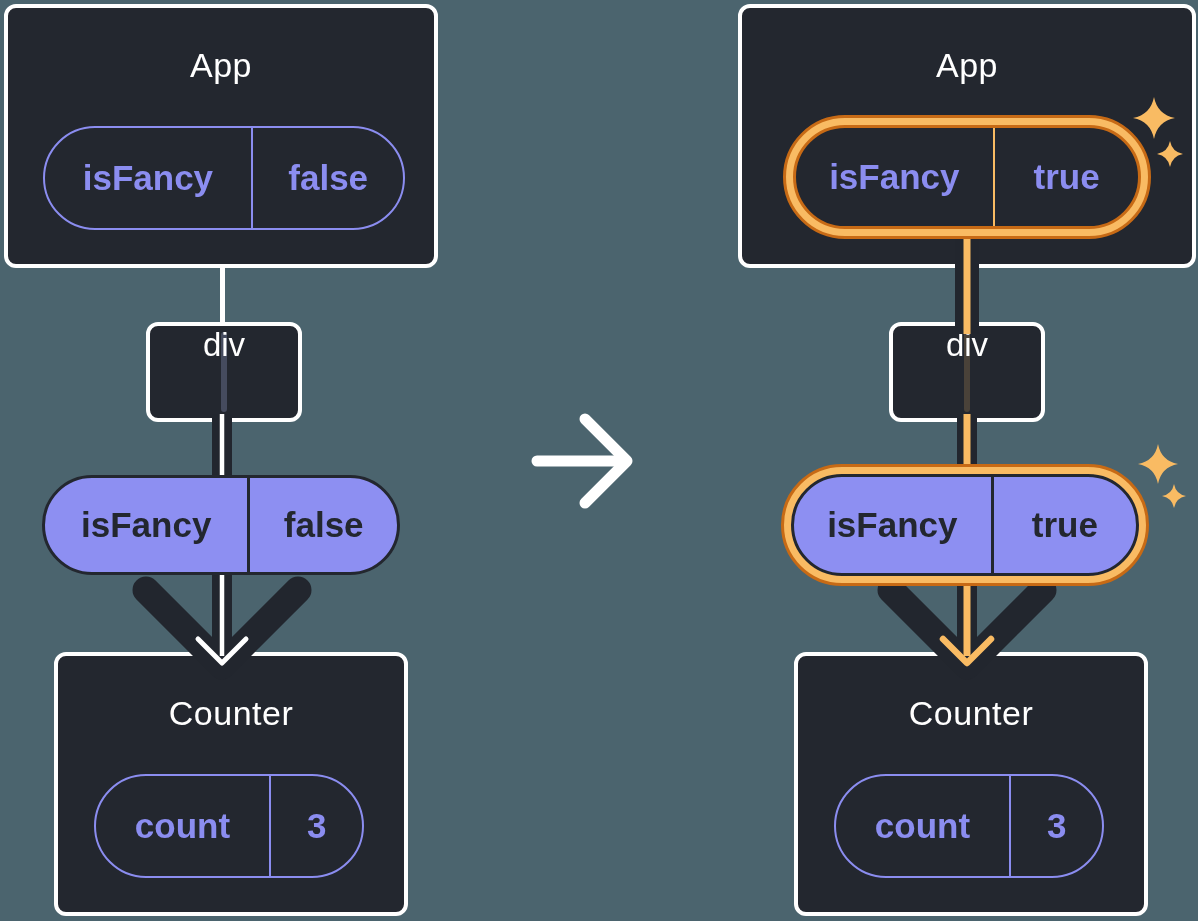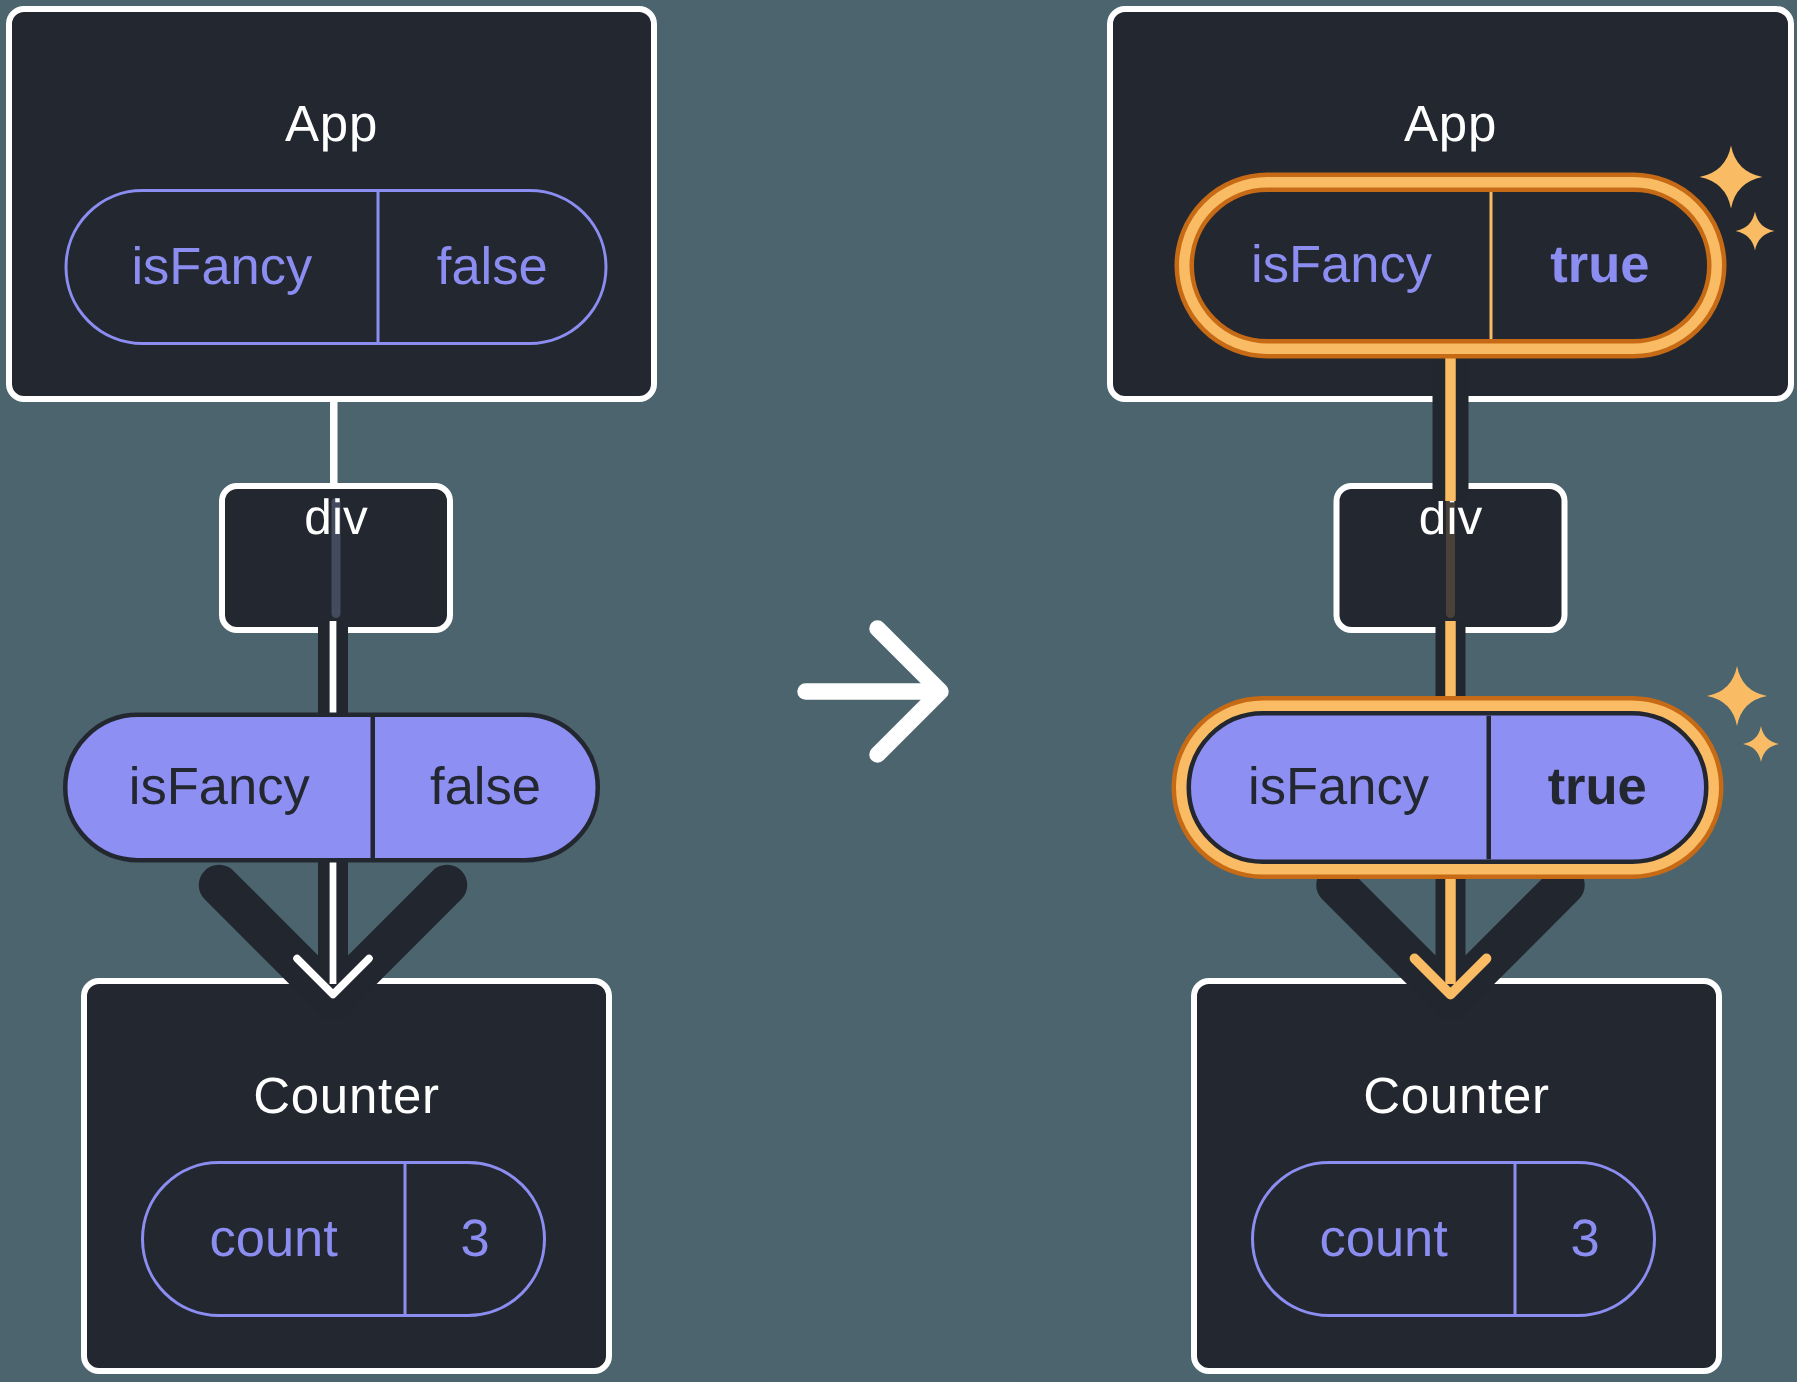--- a/index.html
+++ b/index.html
@@ -6,27 +6,27 @@
     --background:#4b646e; --card:#23272f; --white:#ffffff;
     --purple:#8b8df0; --purple_fill:#8d8ff2; --dark:#23272f;
     --dark_line:#22262e; --orange_light:#f9bb63; --orange_dark:#c76a15;
     --ghost_purple:#454b5e; --ghost_orange:#4a4239;
   }
   * { box-sizing:border-box; margin:0; padding:0; }
   body { font-family:"Liberation Sans", sans-serif; background:var(--background); }
   .stage { position:relative; width:1198px; height:921px; background:var(--background); overflow:hidden; }
 
   .card { position:absolute; background:var(--card); border:4px solid var(--white); border-radius:12px; z-index:2; }
-  .card-title { position:absolute; left:0; top:56px; width:100%; text-align:center;
+  .card-title { position:absolute; left:0; top:38px; width:100%; text-align:center;
                 color:var(--white); font-size:34px; font-weight:500; letter-spacing:.5px; }
 
   .pill { position:absolute; display:flex; border-radius:999px; overflow:hidden; }
   .pill-outline { border:2.5px solid var(--purple); color:var(--purple); }
   .pill-filled  { background:var(--purple_fill); border:3px solid var(--dark); color:var(--dark); }
-  .seg { display:flex; align-items:center; justify-content:center; font-size:35px; }
+  .seg { display:flex; align-items:center; justify-content:center; font-size:35px;font-weight:bold; }
   .seg.bold { font-weight:700; }
   .divider { width:2.5px; align-self:stretch; }
   .div-purple { background:var(--purple); }
   .div-dark   { background:var(--dark); width:3px; }
   .div-orange { background:var(--orange_light); }
 
   .ring { position:absolute; z-index:4; border:3px solid var(--orange_dark);
           background:var(--orange_light); border-radius:999px; padding:7px; }
   .ring-inner { display:flex; width:100%; height:100%; border-radius:999px;
                 border:3px solid var(--orange_dark); background:var(--card); color:var(--purple); overflow:hidden; }

